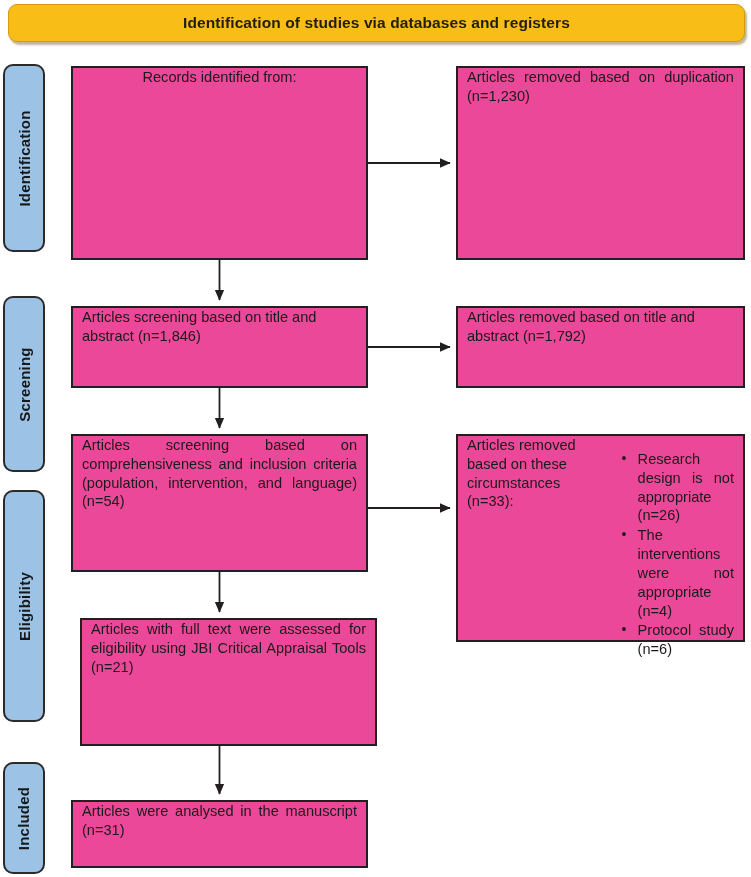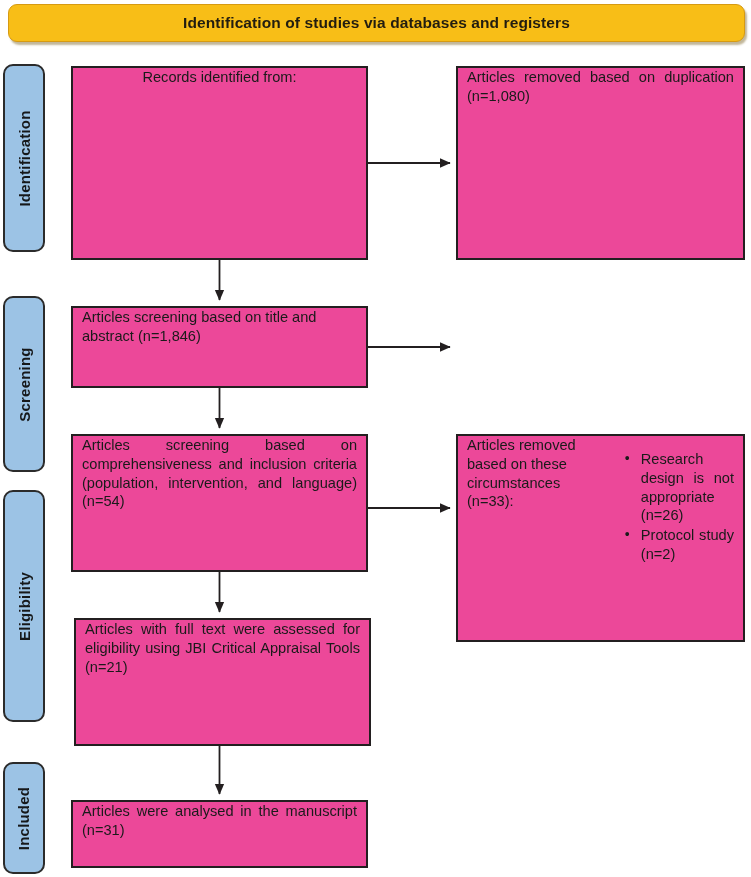--- a/index.html
+++ b/index.html
@@ -90,21 +90,21 @@
     text-align-last: left;
     padding: 0 9px;
     white-space: pre-line;
   }
   .box-text.nojustify { text-align: left; }
 
   
   .box-records     { left: 71px;  top: 66px;  width: 297px; height: 194px; }
   .box-screen1     { left: 71px;  top: 306px; width: 297px; height: 82px; justify-content: flex-end;  }
   .box-screen2     { left: 71px;  top: 434px; width: 297px; height: 138px; justify-content: center; }
-  .box-eligibility { left: 74px;  top: 618px; width: 297px; height: 128px; }
+  .box-eligibility { left: 80px;  top: 618px; width: 297px; height: 128px; }
   .box-included    { left: 71px;  top: 800px; width: 297px; height: 68px;  }
 
   
   .box-dup      { left: 456px; top: 66px;  width: 289px; height: 194px; }
   .box-removed1 { left: 456px; top: 306px; width: 289px; height: 82px;  }
   .box-removed2 { left: 456px; top: 434px; width: 289px; height: 208px; }
 
   
   .records-head { padding: 0 9px; font-size: 14.6px; line-height: 1.29; color:#1a1a1a; }
   .records-body {
@@ -177,37 +177,41 @@
   </div>
   <div class="pill pill-included">
     <span class="pill-label">Included</span>
   </div>
 
   <div class="box box-records">
     <div class="records-head">Records identified from:</div>
   </div>
 
   <div class="box box-dup">
-    <div class="box-text">Articles removed based on duplication (n=1,080)</div>
+    <div class="box-text">Articles removed based on duplication (n=1,230)</div>
   </div>
 
   <div class="box box-screen1">
     <div class="box-text nojustify">Articles screening based on title and abstract (n=1,846)</div>
   </div>
 
+  <div class="box box-removed1">
+    <div class="box-text nojustify">Articles removed based on title and abstract (n=1,792)</div>
+  </div>
 
   <div class="box box-screen2">
     <div class="box-text">Articles screening based on comprehensiveness and inclusion criteria (population, intervention, and language) (n=54)</div>
   </div>
 
   <div class="box box-removed2">
     <div class="blk-head">Articles removed based on these circumstances (n=33):</div>
     <ul class="bullets">
       <li>Research design is not appropriate (n=26)</li>
-      <li>Protocol study (n=2)</li>
+      <li>The interventions were not appropriate (n=4)</li>
+      <li>Protocol study (n=6)</li>
     </ul>
   </div>
 
   <div class="box box-eligibility">
     <div class="box-text">Articles with full text were assessed for eligibility using JBI Critical Appraisal Tools (n=21)</div>
   </div>
 
   <div class="box box-included">
     <div class="box-text">Articles were analysed in the manuscript (n=31)</div>
   </div>

